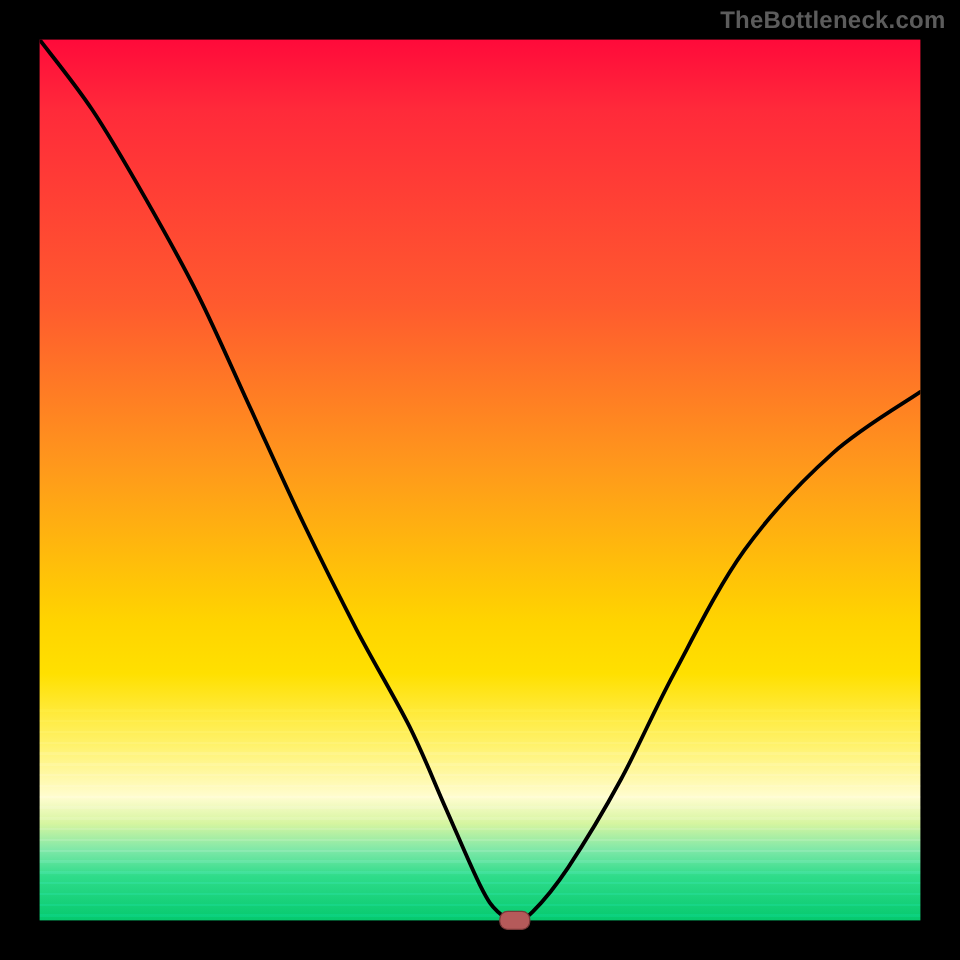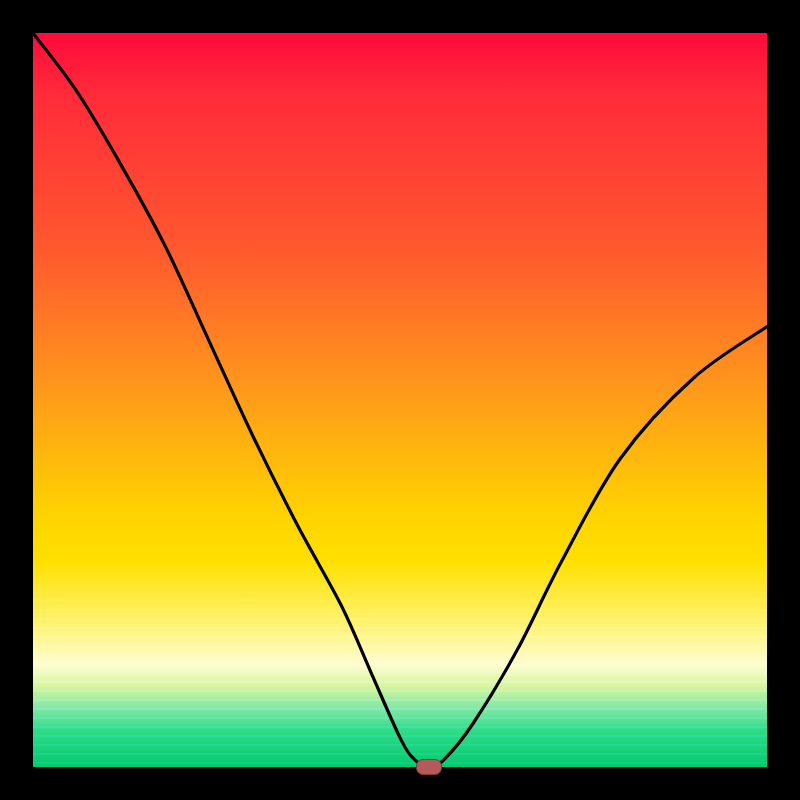--- a/index.html
+++ b/index.html
@@ -81,20 +81,21 @@
     font-size: 20px;
     font-weight: 600;
     letter-spacing: 0.2px;
     user-select: none;
   }
 </style>
 </head>
 <body>
 
 <div class="frame">
+  <div class="watermark">TheBottleneck.com</div>
 
   <div class="plot-area">
     <div class="bands"></div>
     <svg class="curve" viewBox="0 0 734 734" preserveAspectRatio="none">
       <path id="curve-path" d="M 0.0 0.0 C 7.3 9.8, 29.4 36.7, 44.0 58.7 C 58.7 80.7, 73.4 106.4, 88.1 132.1 C 102.8 157.8, 117.4 183.5, 132.1 212.9 C 146.8 242.2, 161.5 276.5, 176.2 308.3 C 190.8 340.1, 205.5 373.1, 220.2 403.7 C 234.9 434.3, 249.6 463.6, 264.2 491.8 C 278.9 519.9, 296.0 548.1, 308.3 572.5 C 320.5 597.0, 327.9 616.6, 337.6 638.6 C 347.4 660.6, 359.7 690.0, 367.0 704.6 C 374.3 719.3, 376.8 721.8, 381.7 726.7 C 386.6 731.6, 391.5 734.0, 396.4 734.0 C 401.3 734.0, 403.7 734.0, 411.0 726.7 C 418.4 719.3, 428.2 708.3, 440.4 690.0 C 452.6 671.6, 469.8 643.5, 484.4 616.6 C 499.1 589.6, 511.4 560.3, 528.5 528.5 C 545.6 496.7, 565.2 456.3, 587.2 425.7 C 609.2 395.1, 636.1 367.0, 660.6 345.0 C 685.1 323.0, 721.8 302.2, 734.0 293.6" fill="none" stroke="#000" stroke-width="3.2" stroke-linecap="round" stroke-linejoin="round"></path>
     </svg>
     <div id="marker" class="marker" style="left: 396.36px; top: 734px; background: rgb(181, 90, 90);"></div>
   </div>
 </div>
 

